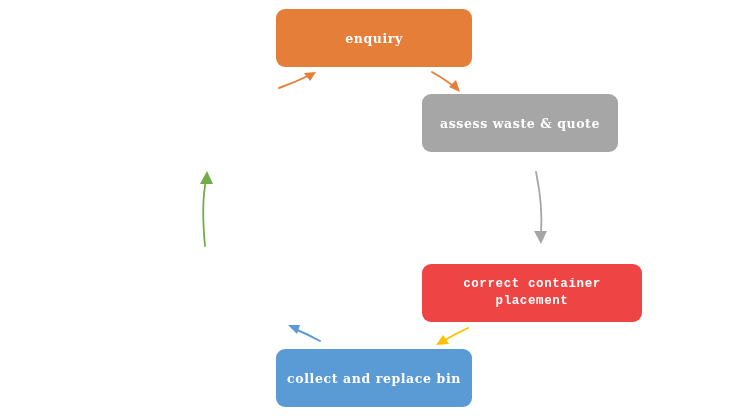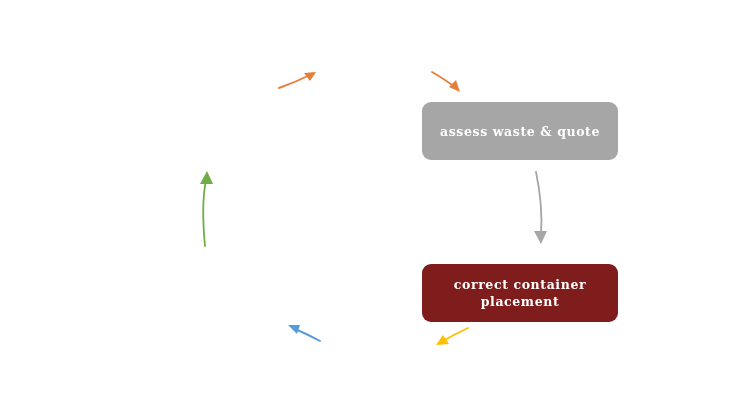--- a/index.html
+++ b/index.html
@@ -76,26 +76,32 @@
       <path d="M 320 341 Q 307 334 295 329" fill="none" stroke="#5B9BD5" stroke-width="1.9" stroke-linecap="round"></path>
       <path d="M 288 325 L 297 334 L 300 325 Z" fill="#5B9BD5"></path>
     </g>
 
     <g>
       <path d="M 205 246 Q 201 205 206 180" fill="none" stroke="#70AD47" stroke-width="1.8" stroke-linecap="round"></path>
       <path d="M 207 171 L 200 184 L 213 184 Z" fill="#70AD47"></path>
     </g>
   </svg>
 
+  <div class="node" style="left: 276px; top: 9px; width: 196px; height: 58px; background: rgb(229, 126, 57);">
+    <span class="node-label">enquiry</span>
+  </div>
 
-  <div class="node" style="left: 422px; top: 94px; width: 196px; height: 58px; background: rgb(166, 166, 166); margin-top: 8px;">
+  <div class="node" style="left: 422px; top: 94px; width: 196px; height: 58px; background: rgb(166, 166, 166);">
     <span class="node-label">assess waste &amp; quote</span>
   </div>
 
-  <div class="node" style="left: 422px; top: 264px; width: 196px; height: 58px; background: #7f1d1d;">
+  <div class="node" style="left: 422px; top: 264px; width: 220px; height: 58px; background: #ef4444; font-family: Liberation Mono, monospace;">
     <span class="node-label">correct container
 placement</span>
   </div>
 
+  <div class="node" style="left: 276px; top: 349px; width: 196px; height: 58px; background: rgb(91, 155, 213);">
+    <span class="node-label">collect  and replace bin</span>
+  </div>
 
 
 
 </div>
 
 </body></html>

